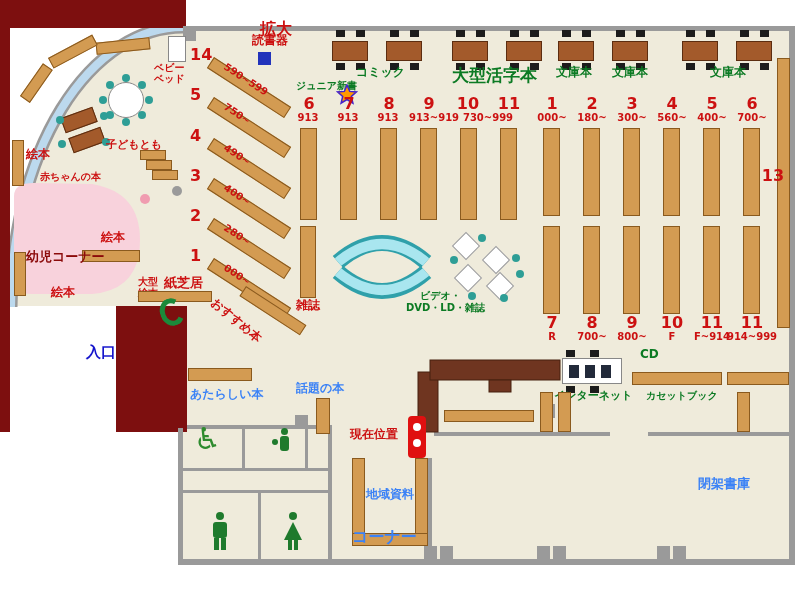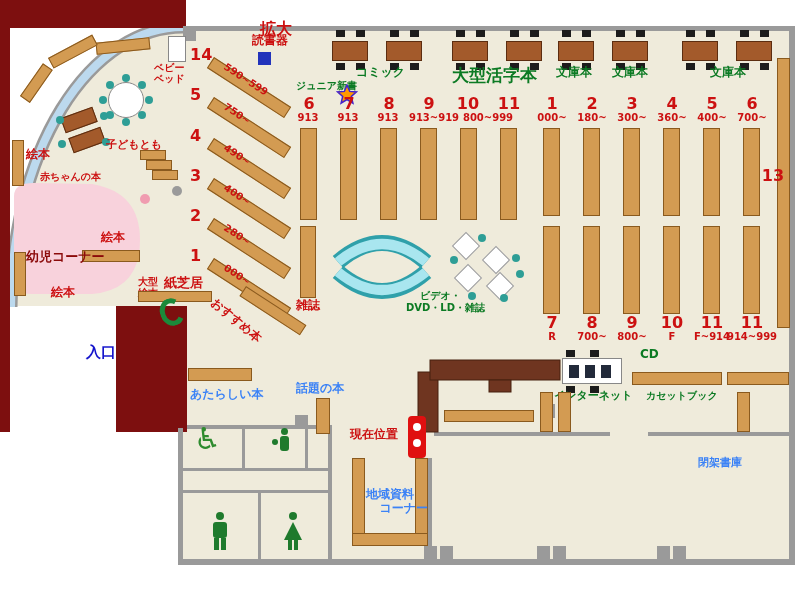--- a/index.html
+++ b/index.html
@@ -166,21 +166,21 @@
   <div class="num" style="left:294px;top:96px;width:30px">6</div>
   <div class="num" style="left:334px;top:96px;width:30px">7</div>
   <div class="num" style="left:374px;top:96px;width:30px">8</div>
   <div class="num" style="left:414px;top:96px;width:30px">9</div>
   <div class="num" style="left:453px;top:96px;width:30px">10</div>
   <div class="num" style="left:494px;top:96px;width:30px">11</div>
   <div class="rng" style="left:288px;top:113px;width:40px">913</div>
   <div class="rng" style="left:328px;top:113px;width:40px">913</div>
   <div class="rng" style="left:368px;top:113px;width:40px">913</div>
   <div class="rng" style="left:402px;top:113px;width:64px">913~919</div>
-  <div class="rng" style="left:456px;top:113px;width:64px">800~999</div>
+  <div class="rng" style="left:456px;top:113px;width:64px">730~999</div>
 
   <div class="shelf" style="left:543px;top:128px;width:17px;height:88px"></div>
   <div class="shelf" style="left:583px;top:128px;width:17px;height:88px"></div>
   <div class="shelf" style="left:623px;top:128px;width:17px;height:88px"></div>
   <div class="shelf" style="left:663px;top:128px;width:17px;height:88px"></div>
   <div class="shelf" style="left:703px;top:128px;width:17px;height:88px"></div>
   <div class="shelf" style="left:743px;top:128px;width:17px;height:88px"></div>
   <div class="shelf" style="left:543px;top:226px;width:17px;height:88px"></div>
   <div class="shelf" style="left:583px;top:226px;width:17px;height:88px"></div>
   <div class="shelf" style="left:623px;top:226px;width:17px;height:88px"></div>
@@ -189,21 +189,21 @@
   <div class="shelf" style="left:743px;top:226px;width:17px;height:88px"></div>
   <div class="num" style="left:537px;top:96px;width:30px">1</div>
   <div class="num" style="left:577px;top:96px;width:30px">2</div>
   <div class="num" style="left:617px;top:96px;width:30px">3</div>
   <div class="num" style="left:657px;top:96px;width:30px">4</div>
   <div class="num" style="left:697px;top:96px;width:30px">5</div>
   <div class="num" style="left:737px;top:96px;width:30px">6</div>
   <div class="rng" style="left:530px;top:113px;width:44px">000~</div>
   <div class="rng" style="left:570px;top:113px;width:44px">180~</div>
   <div class="rng" style="left:610px;top:113px;width:44px">300~</div>
-  <div class="rng" style="left:650px;top:113px;width:44px">360~</div>
+  <div class="rng" style="left:650px;top:113px;width:44px">560~</div>
   <div class="rng" style="left:690px;top:113px;width:44px">400~</div>
   <div class="rng" style="left:730px;top:113px;width:44px">700~</div>
   <div class="num" style="left:537px;top:315px;width:30px">7</div>
   <div class="num" style="left:577px;top:315px;width:30px">8</div>
   <div class="num" style="left:617px;top:315px;width:30px">9</div>
   <div class="num" style="left:657px;top:315px;width:30px">10</div>
   <div class="num" style="left:697px;top:315px;width:30px">11</div>
   <div class="num" style="left:737px;top:315px;width:30px">11</div>
   <div class="rng" style="left:522px;top:332px;width:60px">R</div>
   <div class="rng" style="left:562px;top:332px;width:60px">700~</div>
@@ -331,23 +331,23 @@
   <div class="shelf" style="left:727px;top:372px;width:62px;height:13px"></div>
   <div class="shelf" style="left:540px;top:392px;width:13px;height:40px"></div>
   <div class="shelf" style="left:558px;top:392px;width:13px;height:40px"></div>
   <div class="shelf" style="left:737px;top:392px;width:13px;height:40px"></div>
   <div class="shelf" style="left:444px;top:410px;width:90px;height:12px"></div>
 
   <div class="shelf" style="left:352px;top:458px;width:13px;height:88px"></div>
   <div class="shelf" style="left:415px;top:458px;width:13px;height:88px"></div>
   <div class="shelf" style="left:352px;top:533px;width:76px;height:13px"></div>
   <div class="lbl dgreen" style="left:352px;top:488px;width:76px;text-align:center;font-size:12px">地域資料</div>
-  <div class="lbl dgreen" style="left:352px;top:502px;width:76px;text-align:right;font-size:12px">コーナー</div>
-
-  <div class="lbl dgreen" style="left:698px;top:457px;font-size:11px">閉架書庫</div>
+  <div class="lbl dgreen" style="left:352px;top:528px;width:76px;text-align:left;font-size:16px">コーナー</div>
+
+  <div class="lbl dgreen" style="left:698px;top:477px;font-size:13px">閉架書庫</div>
 
   <div style="position:absolute;left:194px;top:424px;font-size:30px;line-height:1;color:#2E8B2E">♿</div>
   <div style="position:absolute;left:272px;top:428px;width:26px;height:32px">
     <i class="ppart" style="left:9px;top:0;width:7px;height:7px;border-radius:50%"></i>
     <i class="ppart" style="left:8px;top:8px;width:9px;height:15px;border-radius:3px"></i>
     <i class="ppart" style="left:0;top:11px;width:6px;height:6px;border-radius:50%"></i>
   </div>
   <div style="position:absolute;left:210px;top:512px;width:20px;height:40px">
     <i class="ppart" style="left:6px;top:0;width:8px;height:8px;border-radius:50%"></i>
     <i class="ppart" style="left:3px;top:10px;width:14px;height:16px;border-radius:3px"></i>

